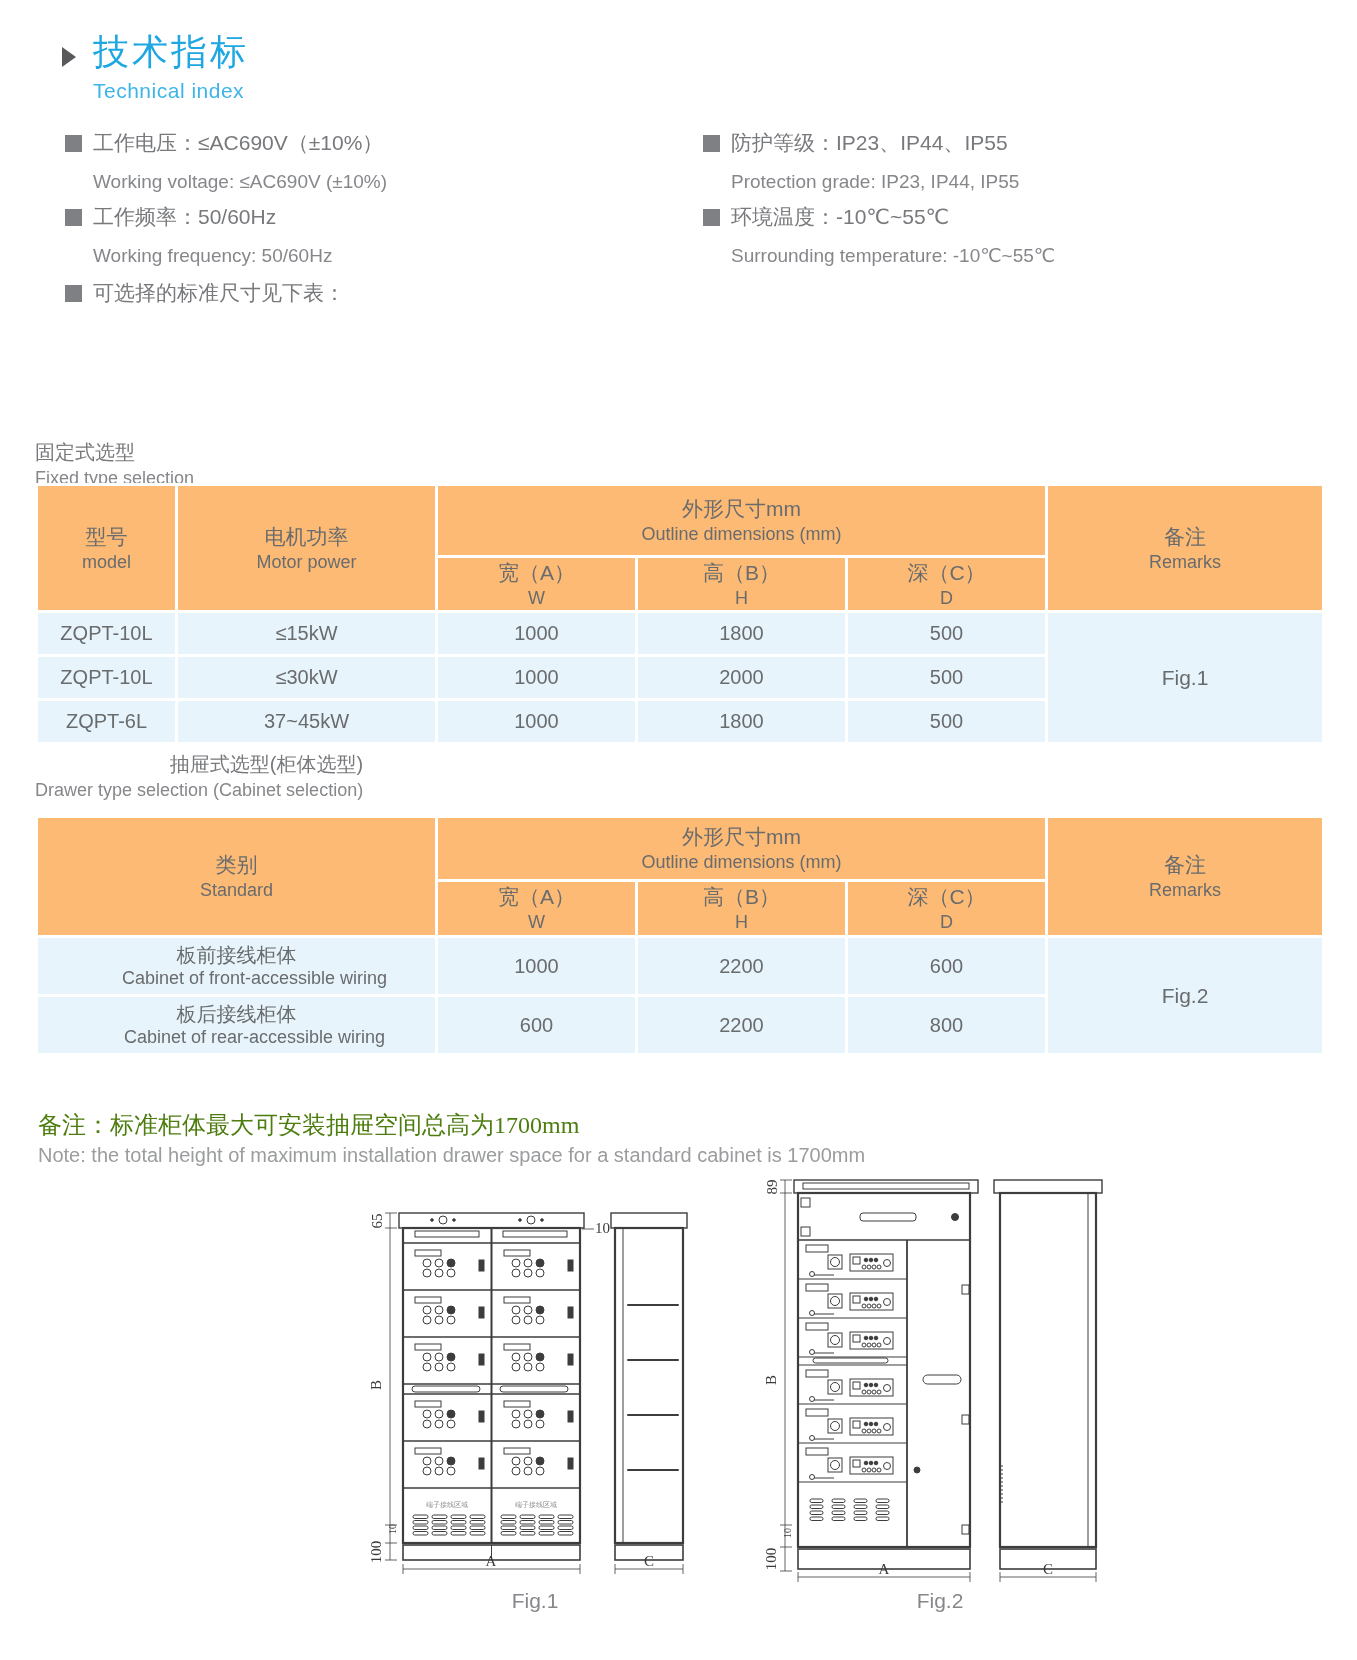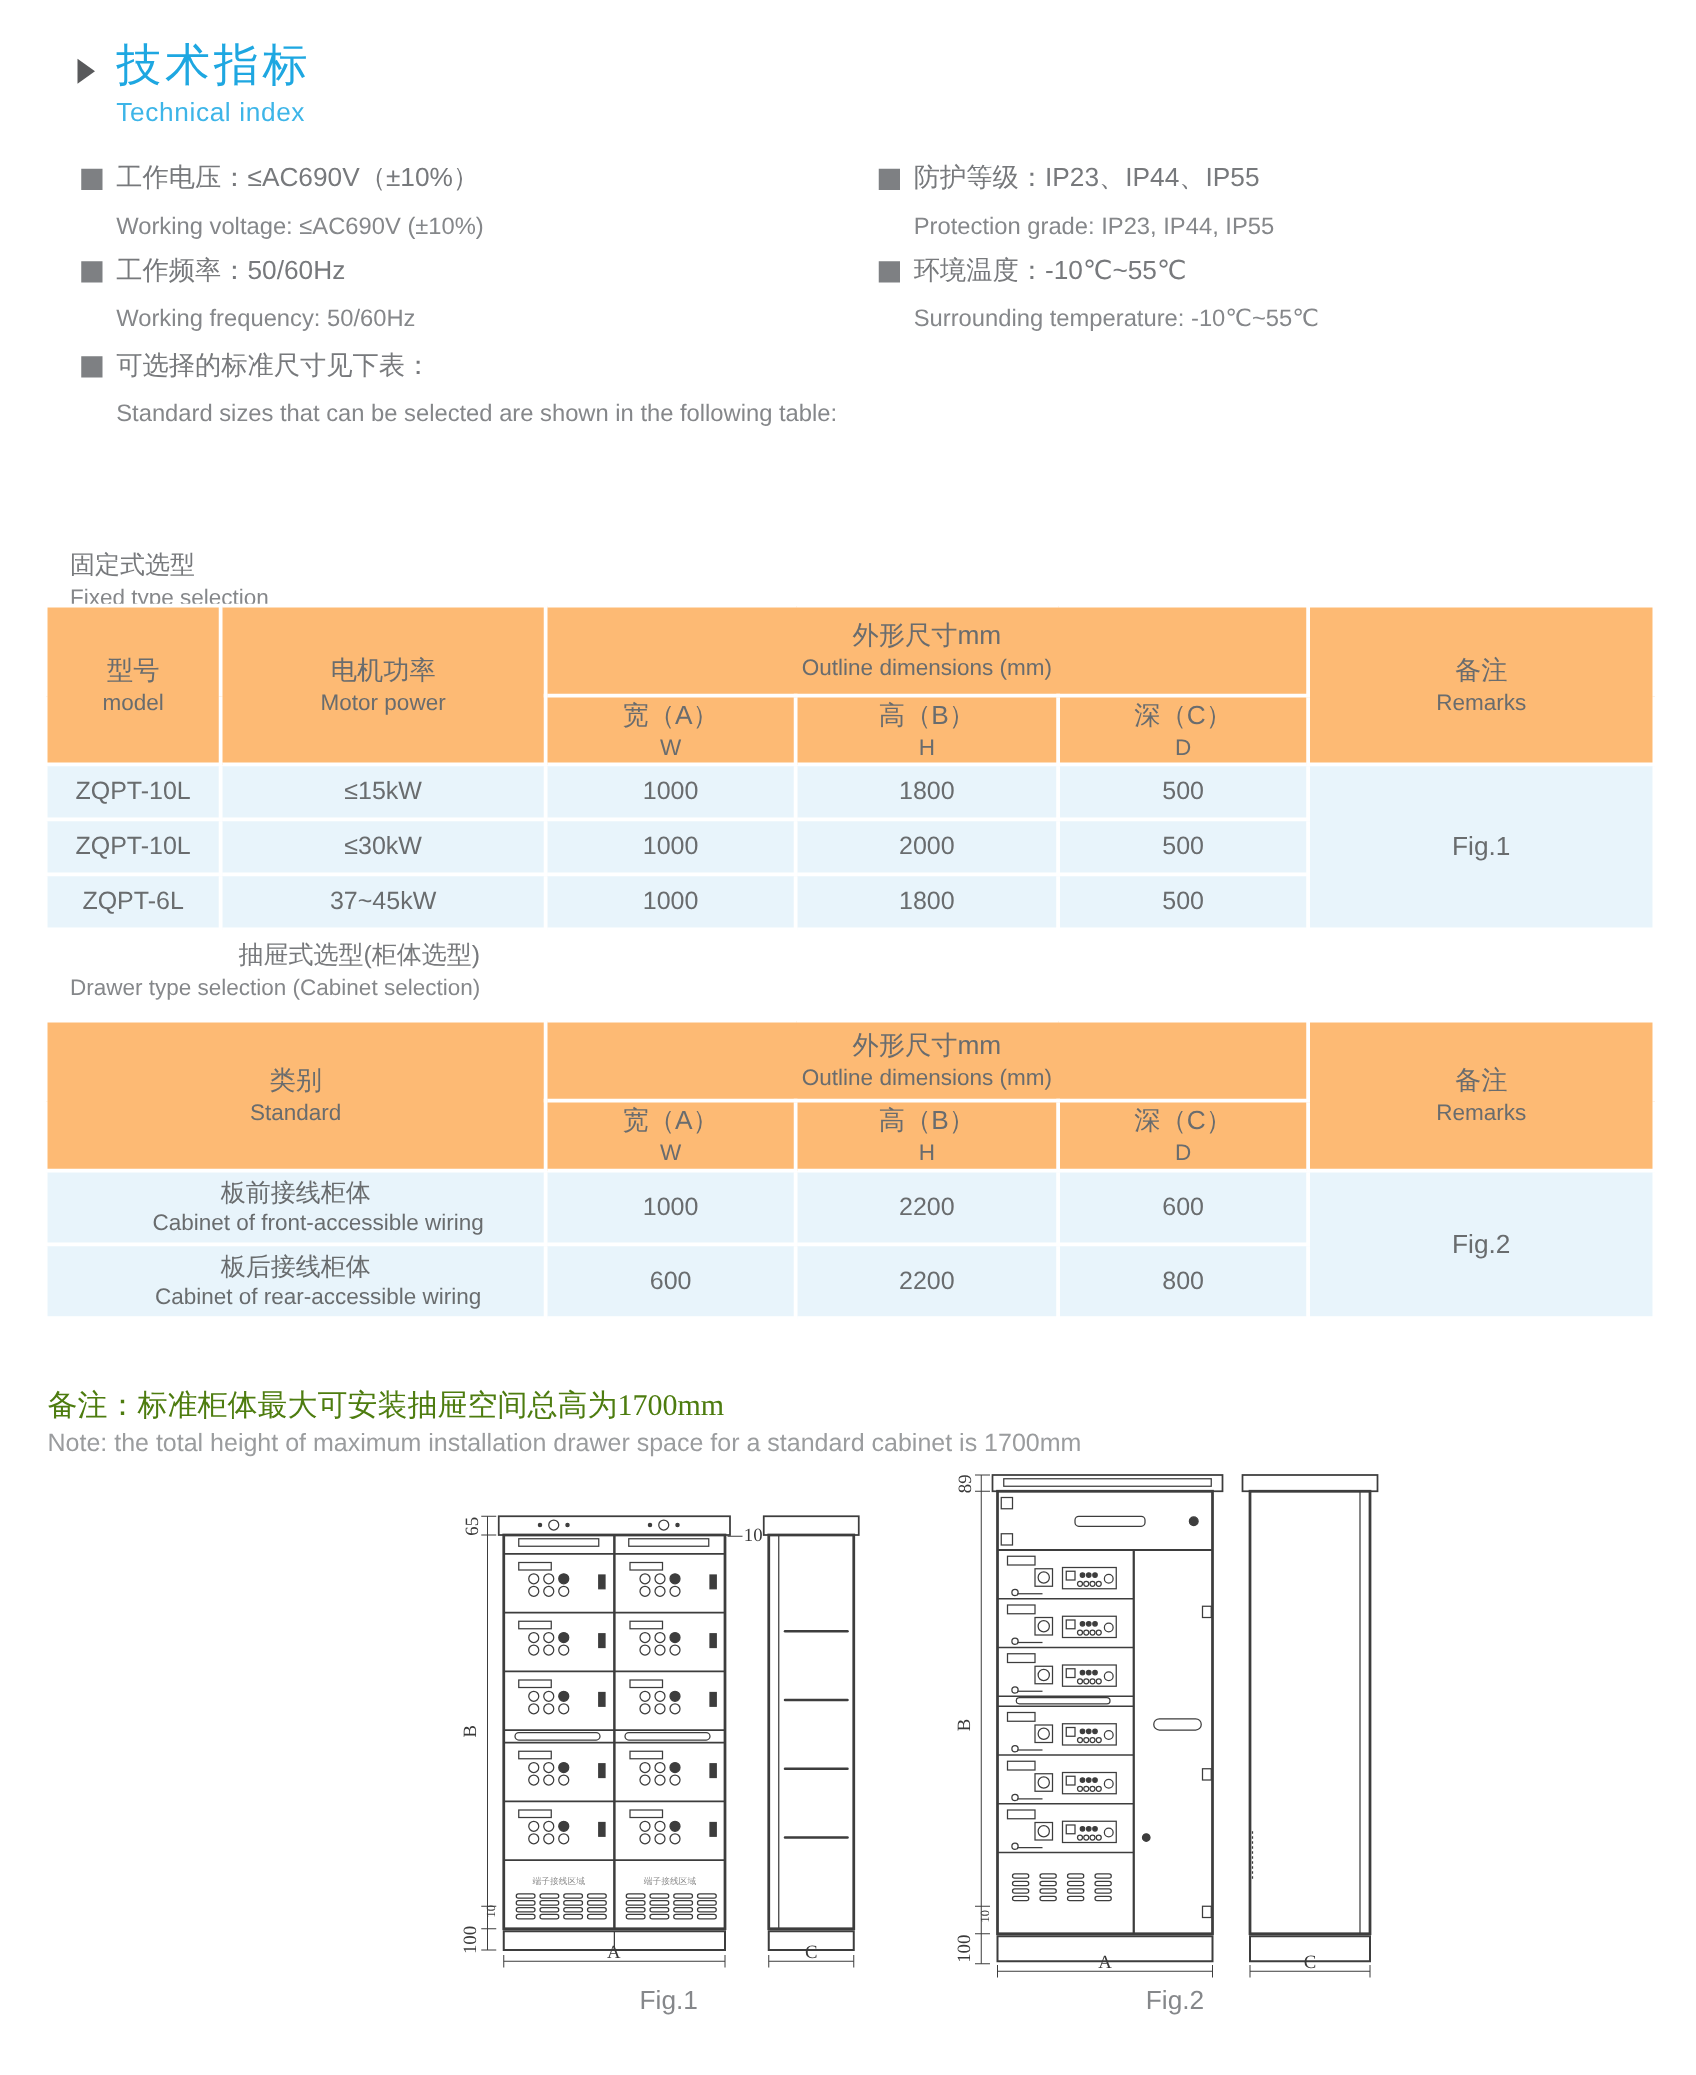--- a/index.html
+++ b/index.html
@@ -15,21 +15,21 @@
 
   
   .specs-left{position:absolute;left:65px;top:130px;width:620px;}
   .specs-right{position:absolute;left:703px;top:130px;width:620px;}
   .spec{margin-bottom:10px;}
   .spec-zh{font-size:21px;color:#77797c;display:flex;align-items:center;gap:11px;line-height:26px;}
   .bullet{width:17px;height:17px;background:#7e8083;flex:none;}
   .spec-en{font-size:19px;color:#85878a;margin:13px 0 0 28px;line-height:25px;}
 
   
-  .sec{position:absolute;left:35px;margin-left:21px;}
+  .sec{position:absolute;left:35px;}
   .sec-zh{font-size:20px;color:#77797c;line-height:22px;}
   .sec-en{font-size:18px;color:#85878a;margin-top:5px;}
 
   
   table{border-collapse:collapse;table-layout:fixed;position:absolute;left:35px;}
   td{border:3px solid #fff;text-align:center;vertical-align:middle;padding:0;color:#696c6e;}
   .th{background:#fdba74;}
   .tdata{background:#e8f4fb;font-size:20px;}
   .zh1{font-size:21px;line-height:25px;}
   .en1{font-size:18px;line-height:22px;margin-top:2px;}
@@ -78,21 +78,20 @@
           <span class="bullet"></span>
           <span>工作频率：50/60Hz</span>
         </div>
       <div class="spec-en">Working frequency: 50/60Hz</div>
     </div>
     <div class="spec" style="margin-top:12px;">
       <div class="spec-zh">
           <span class="bullet"></span>
           <span>可选择的标准尺寸见下表：</span>
         </div>
-      <div class="spec-en">Standard sizes that can be selected are shown in the following table:</div>
     </div>
   </div>
 
   <div class="specs-right">
     <div class="spec">
       <div class="spec-zh">
           <span class="bullet"></span>
           <span>防护等级：IP23、IP44、IP55</span>
         </div>
       <div class="spec-en">Protection grade: IP23, IP44, IP55</div>

